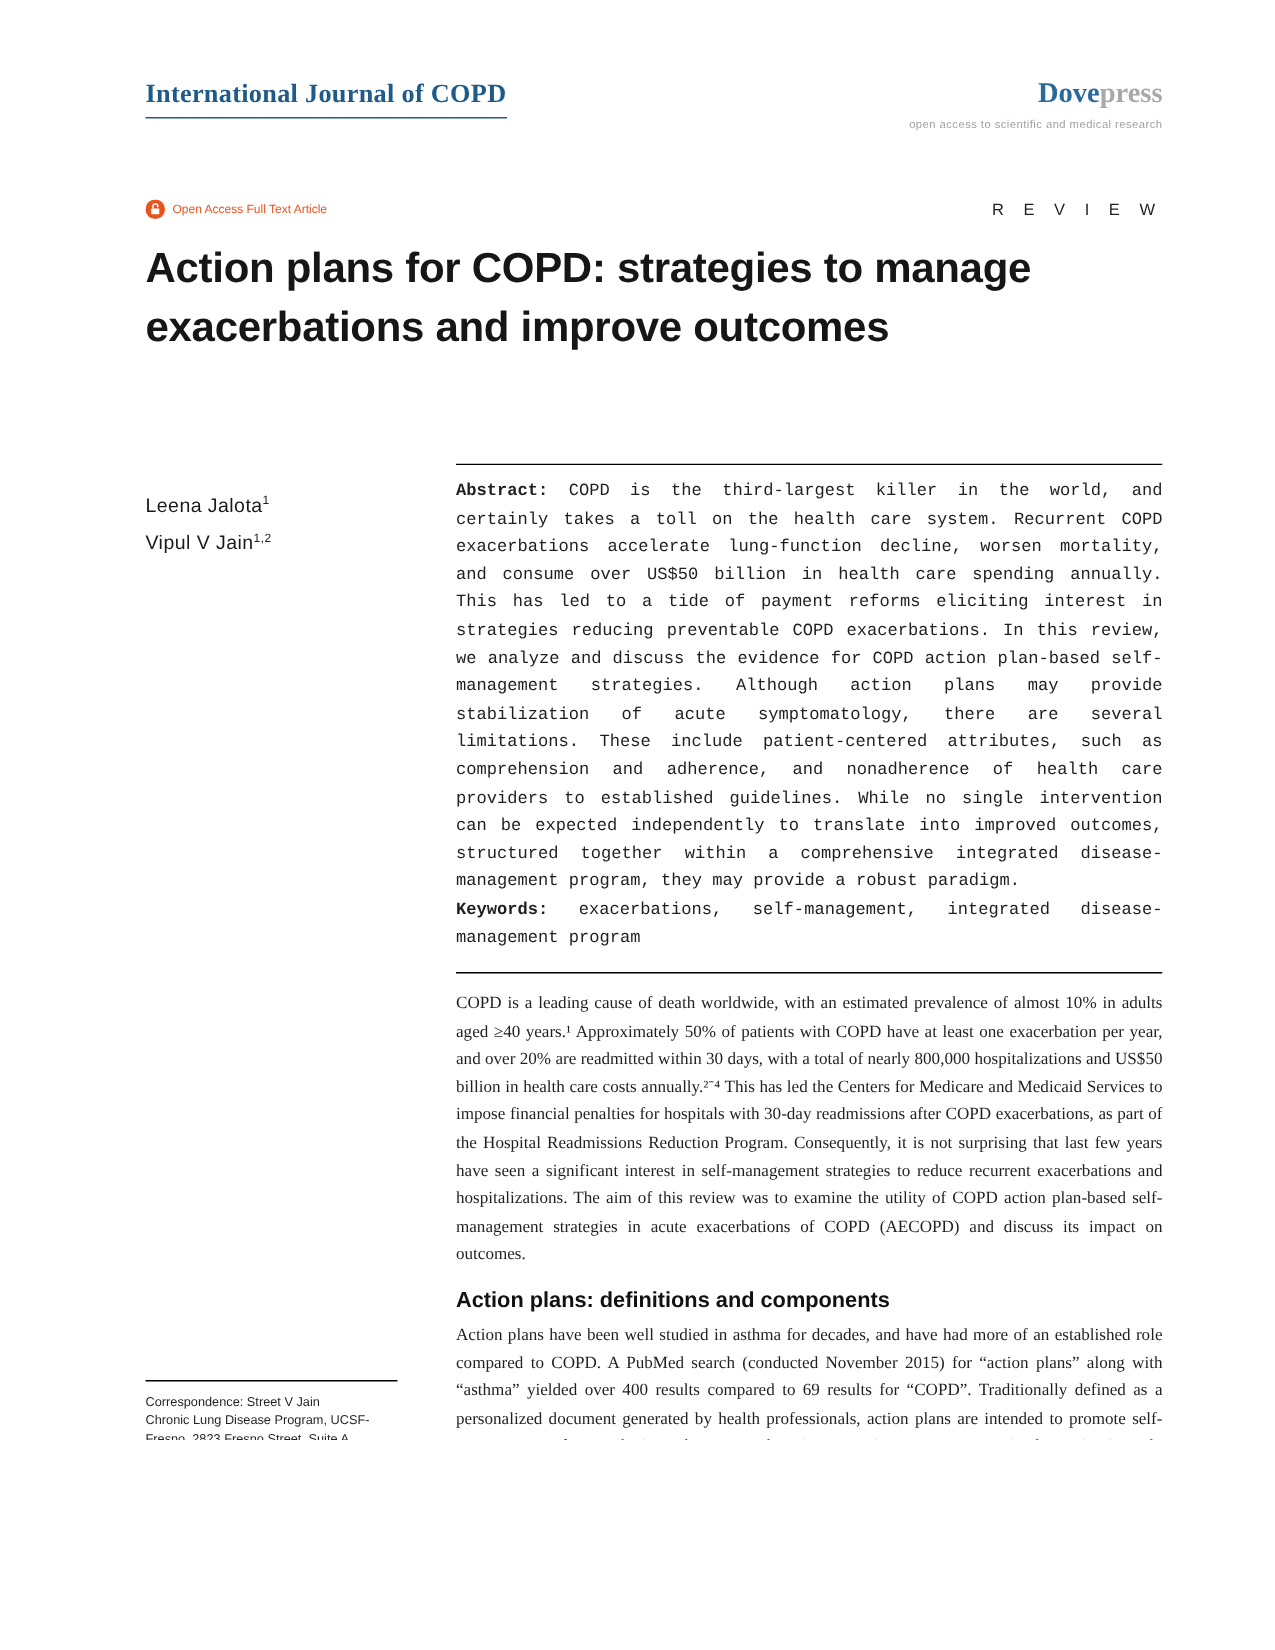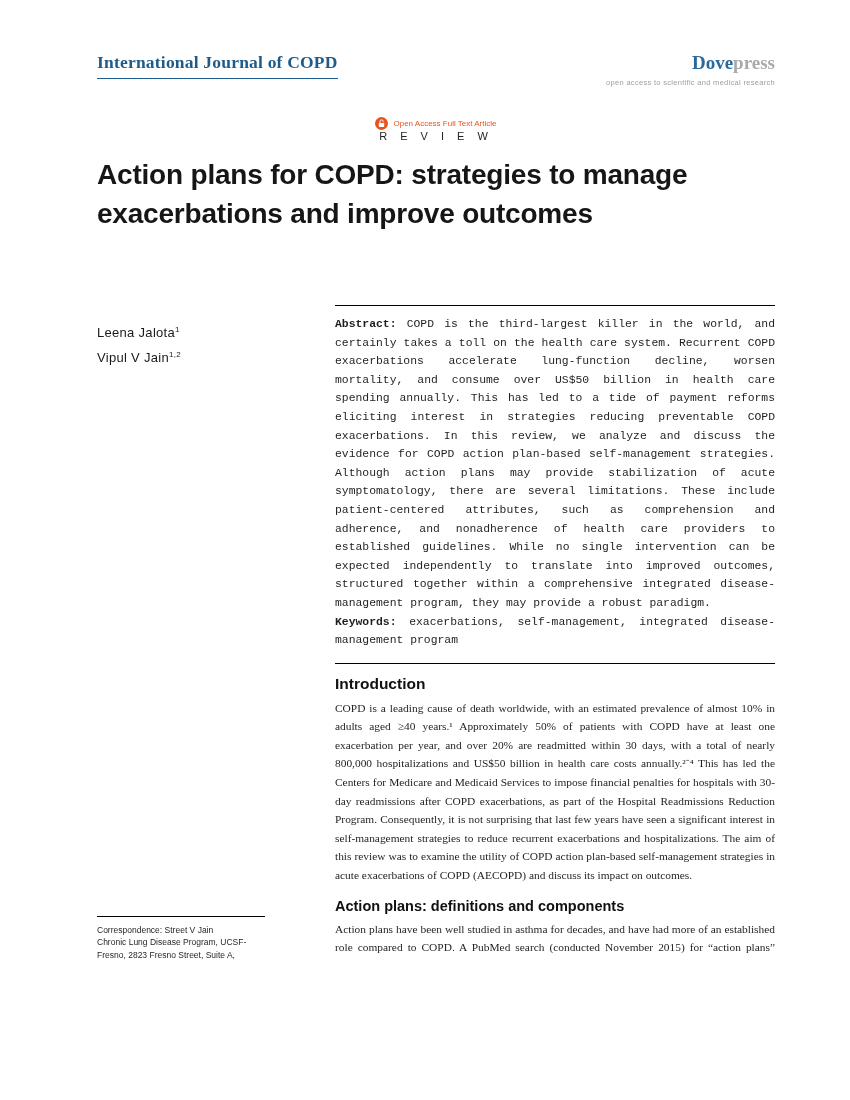--- a/index.html
+++ b/index.html
@@ -14,31 +14,31 @@
   .journal-name {
     font-family:"Liberation Serif", serif; font-weight:bold; font-size:17.5px;
     color:#1e5b8a; border-bottom:1.5px solid #1e5b8a; padding-bottom:5px; letter-spacing:.2px;
   }
   .publisher { text-align:right; }
   .dove-logo { font-family:"Liberation Serif", serif; font-size:19px; font-weight:bold; }
   .dove-logo .dove { color:#2a6a9b; }
   .dove-logo .press { color:#a7a9ac; }
   .tagline { font-family:"Liberation Sans", sans-serif; font-size:7.5px; color:#a0a0a0; margin-top:4px; letter-spacing:.3px; }
   
-  .badge-row { display:flex; justify-content:space-between; align-items:center; margin-top:30px;flex-direction:column; }
+  .badge-row { display:flex; justify-content:space-between; align-items:center; margin-top:46px; }
   .open-access { display:flex; align-items:center; gap:5px; font-family:"Liberation Sans", sans-serif; font-size:8px; color:#e8541d; }
   .oa-icon { width:13px; height:13px; display:inline-block; }
   .article-type { font-family:"Liberation Sans", sans-serif; font-size:11px; letter-spacing:5px; color:#231f20; font-weight:500; }
   
   .title {
     font-family:"Liberation Sans", sans-serif; font-weight:600; font-size:28px;
     line-height:39px; color:#161616; margin-top:13px; max-width:640px; letter-spacing:-.2px;
   }
   
-  .columns { display:flex; margin-top:72px; height:716px;gap:31px; }
+  .columns { display:flex; margin-top:72px; height:716px; }
   .left-col { width:183px; flex:none; display:flex; flex-direction:column; font-family:"Liberation Sans", sans-serif; padding-top:14px; }
   .authors { margin-bottom:16px; }
   .author { font-size:13px; line-height:22px; color:#1a1a1a; letter-spacing:.3px; }
   .author sup { font-size:8px; }
   .affiliations { font-size:9.5px; line-height:13.5px; color:#231f20; width:160px; }
   .left-spacer { flex:1; }
   .correspondence { width:168px; border-top:1px solid #000; padding-top:7px; font-size:8.5px; line-height:12.5px; color:#231f20; margin-bottom:10px; }
   .right-col { flex:1; margin-left:24px; overflow:hidden; }
   
   .abstract-block { border-top:1.4px solid #000; padding-top:9px;font-family:Liberation Mono, monospace; }
@@ -117,21 +117,20 @@
       </div>
     </aside>
 
     <main class="right-col">
       <section class="abstract-block">
         <p class="body-text"><b>Abstract:</b> <span>COPD is the third-largest killer in the world, and certainly takes a toll on the health care system. Recurrent COPD exacerbations accelerate lung-function decline, worsen mortality, and consume over US$50 billion in health care spending annually. This has led to a tide of payment reforms eliciting interest in strategies reducing preventable COPD exacerbations. In this review, we analyze and discuss the evidence for COPD action plan-based self-management strategies. Although action plans may provide stabilization of acute symptomatology, there are several limitations. These include patient-centered attributes, such as comprehension and adherence, and nonadherence of health care providers to established guidelines. While no single intervention can be expected independently to translate into improved outcomes, structured together within a comprehensive integrated disease-management program, they may provide a robust paradigm.</span></p>
         <p class="body-text"><b>Keywords:</b> <span>exacerbations, self-management, integrated disease-management program</span></p>
       </section>
 
       <section class="rule-above">
-        <h2 class="section-heading h-intro">Introduction</h2>
         <p class="body-text">COPD is a leading cause of death worldwide, with an estimated prevalence of almost 10% in adults aged ≥40 years.¹ Approximately 50% of patients with COPD have at least one exacerbation per year, and over 20% are readmitted within 30 days, with a total of nearly 800,000 hospitalizations and US$50 billion in health care costs annually.²⁻⁴ This has led the Centers for Medicare and Medicaid Services to impose financial penalties for hospitals with 30-day readmissions after COPD exacerbations, as part of the Hospital Readmissions Reduction Program. Consequently, it is not surprising that last few years have seen a significant interest in self-management strategies to reduce recurrent exacerbations and hospitalizations. The aim of this review was to examine the utility of COPD action plan-based self-management strategies in acute exacerbations of COPD (AECOPD) and discuss its impact on outcomes.</p>
       </section>
 
       <section>
         <h2 class="section-heading h-sub">Action plans: definitions and components</h2>
         <p class="body-text">Action plans have been well studied in asthma for decades, and have had more of an established role compared to COPD. A PubMed search (conducted November 2015) for “action plans” along with “asthma” yielded over 400 results compared to 69 results for “COPD”. Traditionally defined as a personalized document generated by health professionals, action plans are intended to promote self-management of exacerbations that may otherwise necessitate acute care, via the patient’s early recognition of an exacerbation and self-initiation of interventions (typically antibiotics and oral corticosteroids). Asthma action plans rely on the variability in symptomatology and peak expiratory</p>
       </section>
     </main>
   </div>
 

